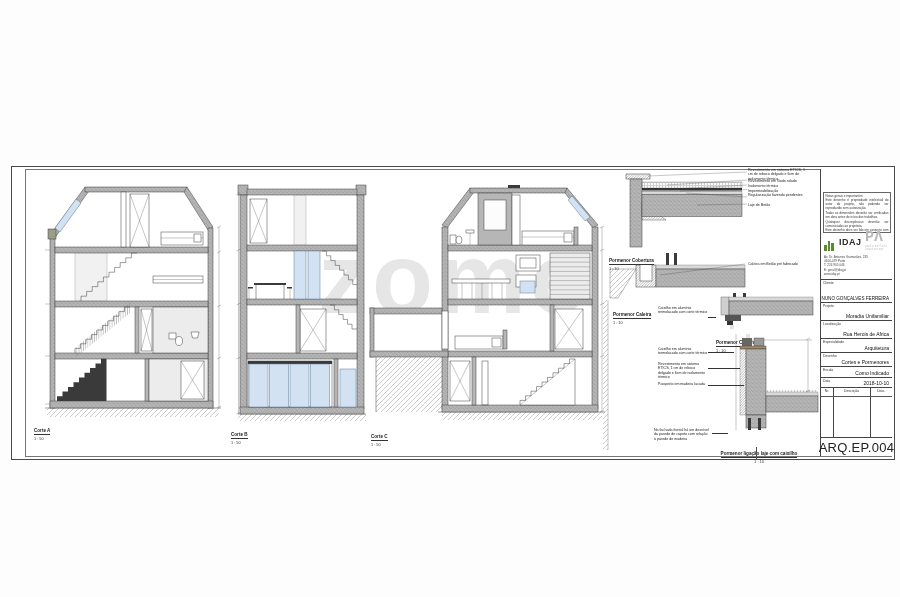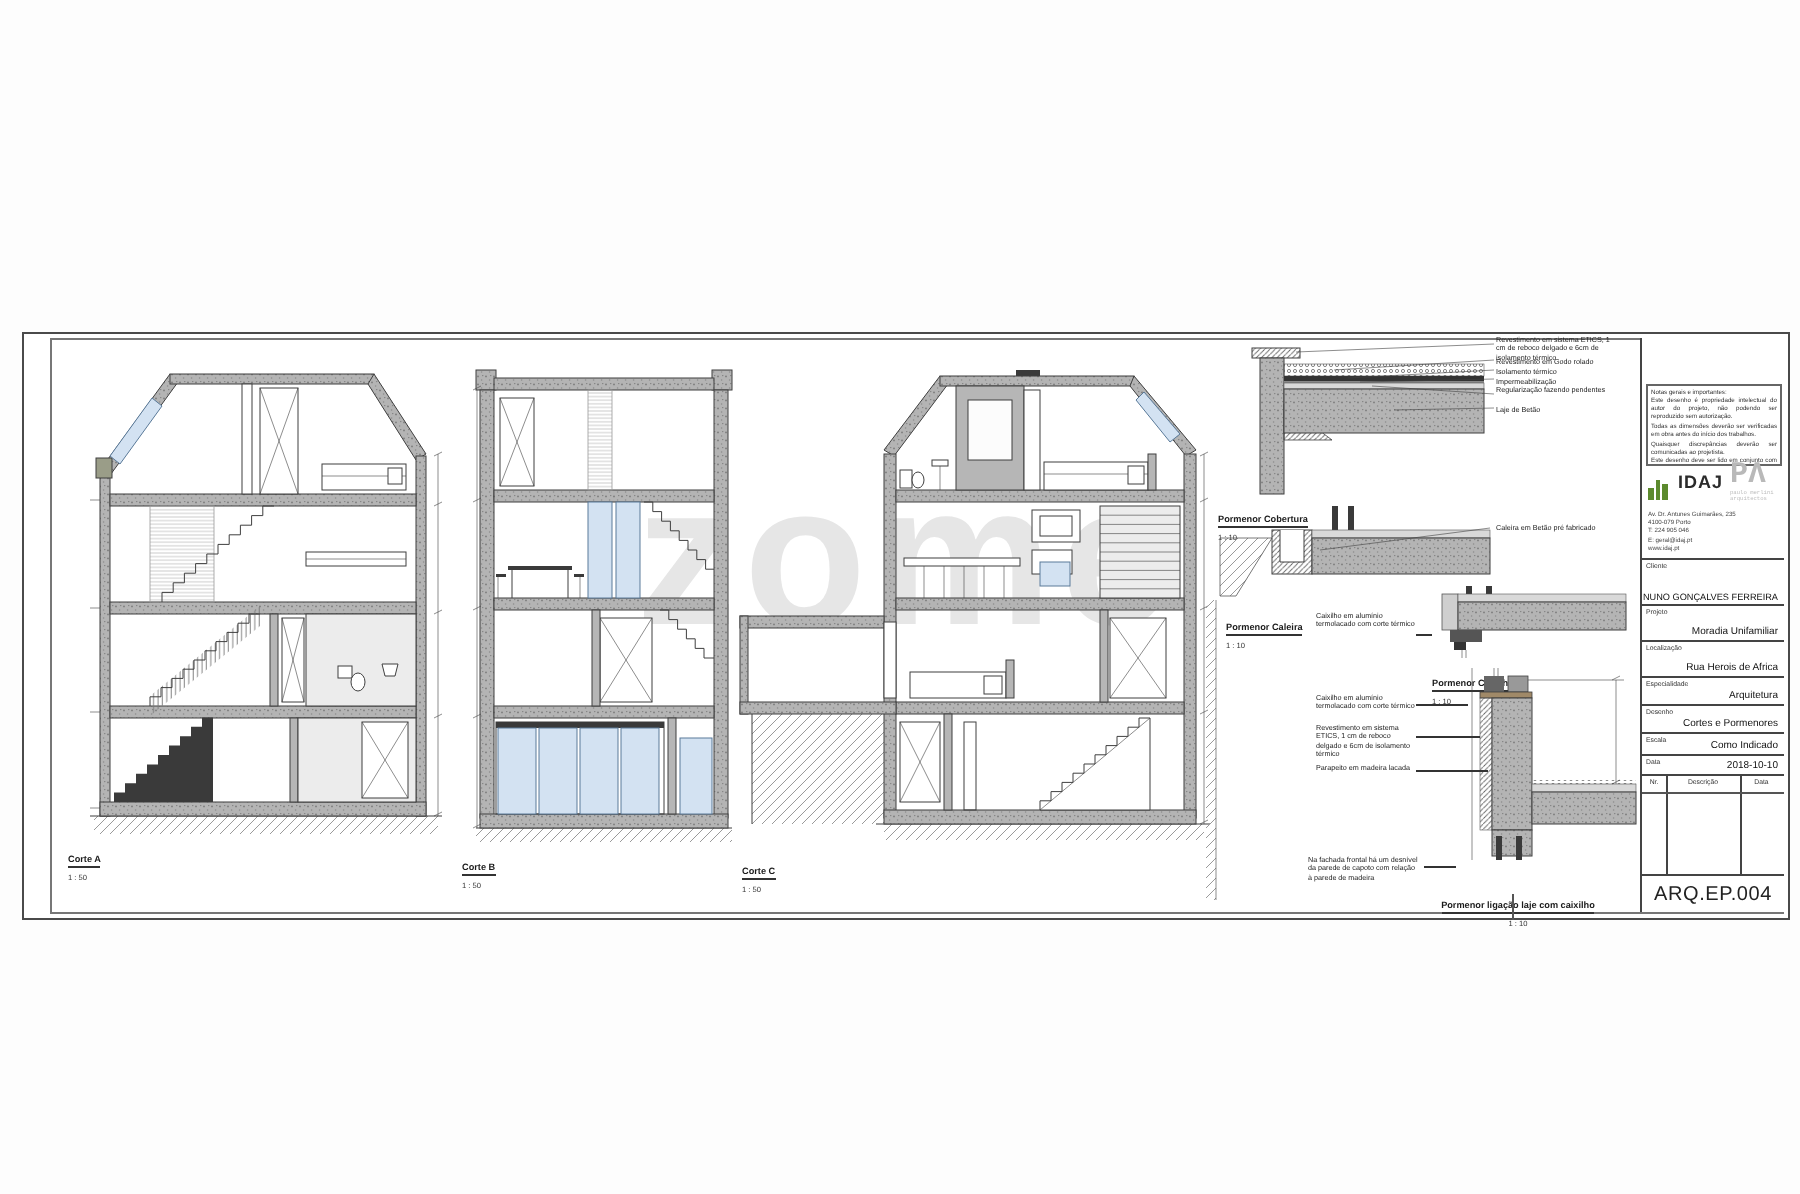--- a/index.html
+++ b/index.html
@@ -43,21 +43,21 @@
   .pa-sub{font-size:2.8px;color:#bdbdbd;line-height:1.2;font-weight:normal;}
   #tb-address{left:3px;top:86px;font-size:3.1px;line-height:1.35;color:#444;}
   .tbrow{position:absolute;left:0;width:71px;border-top:0.6px solid #444;}
   .tblabel{position:absolute;left:2px;top:1px;font-size:3.4px;color:#333;}
   .tbvalue{position:absolute;right:3px;bottom:2px;font-size:5px;color:#111;white-space:nowrap;}
   #revtable{position:absolute;left:0;top:218px;width:71px;height:50px;border-top:0.6px solid #444;}
   .revcol{position:absolute;top:0;bottom:0;border-right:0.6px solid #444;}
   .revhead{position:absolute;top:1px;font-size:3.4px;color:#333;width:100%;text-align:center;}
   #revtable .hline{position:absolute;left:0;right:0;top:8px;border-top:0.5px solid #555;}
   #sheetno{position:absolute;left:0;top:268px;width:71px;height:19px;border-top:0.8px solid #444;
-           display:flex;align-items:center;justify-content:center;font-size:10px;color:#222;letter-spacing:0.3px;}
+           display:flex;align-items:center;justify-content:center;font-size:13px;color:#222;letter-spacing:0.3px;}
 </style>
 </head>
 <body>
 
 <div id="page">
 
   <svg width="0" height="0">
     <defs>
       <pattern id="conc" width="4" height="4" patternUnits="userSpaceOnUse">
         <rect width="4" height="4" fill="#b4b4b4"></rect>

